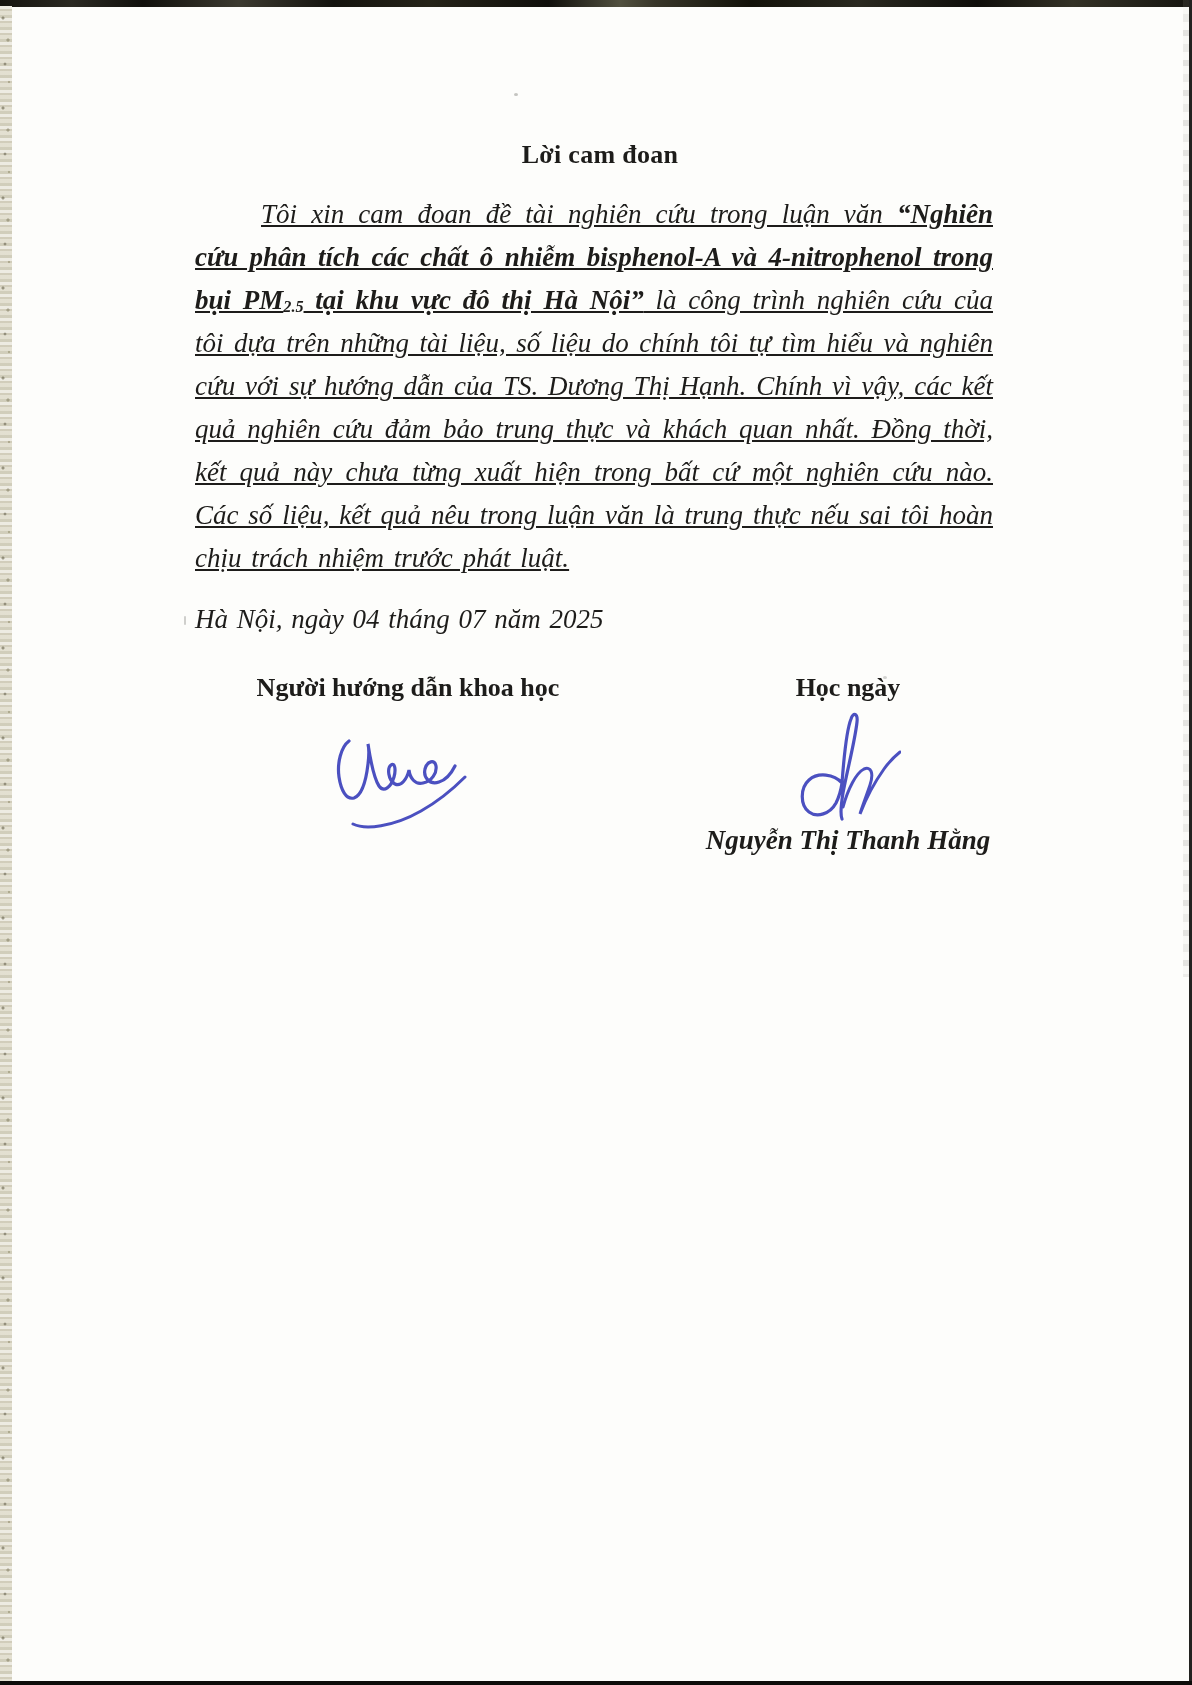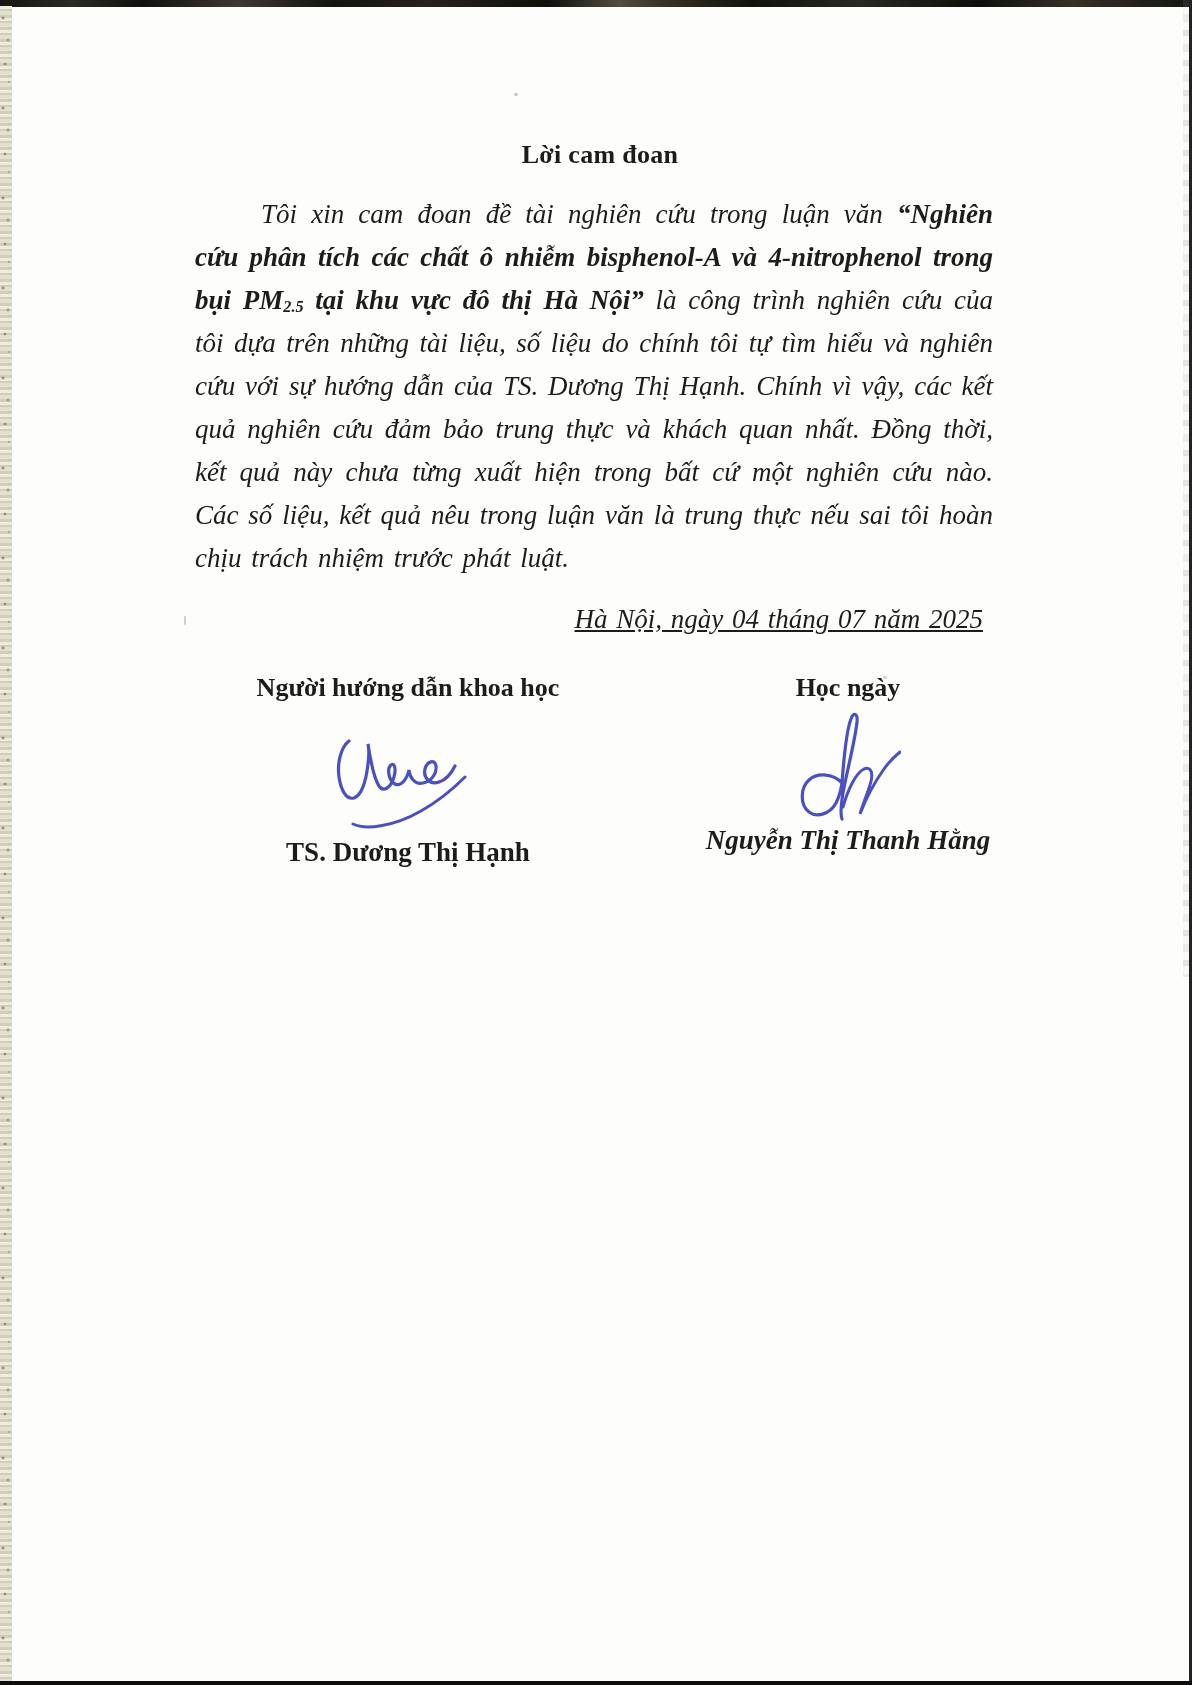--- a/index.html
+++ b/index.html
@@ -68,37 +68,37 @@
     letter-spacing: .3px;
   }
   .declaration {
     margin: 23px 12px 0 0;
     font-size: 27px;
     font-style: italic;
     line-height: 43px;
     text-align: justify;
     text-indent: 66px;
     word-spacing: 3px;
+    text-decoration: underline;
   }
   .declaration .bold { font-weight: 700; }
   .declaration sub {
     font-size: 0.6em;
     line-height: 0;
     position: relative;
     top: 0.18em;
     vertical-align: baseline;
   }
   .dateline {
     margin-top: 24px;
     padding-right: 22px;
     font-size: 27px;
     font-style: italic;
-    text-align: right;
+    text-align: left;
     word-spacing: 2px;
-    text-decoration: underline;
   }
 
   .sig-block { position: relative; margin-top: 22px; height: 260px; }
   .sig-col { position: absolute; top: 16px; text-align: center; }
   .sig-col.left  { left: 0;     width: 426px; }
   .sig-col.right { left: 440px; width: 426px; }
   .sig-role { font-size: 26px; font-weight: 700; }
   .sig-scribble { display: block; margin: 0 auto; }
   .sig-col.left  .sig-scribble { margin-top: 34px; }
   .sig-col.right .sig-scribble { margin-top: 4px; }
@@ -129,21 +129,20 @@
     <div class="dateline">Hà Nội, ngày 04 tháng 07 năm 2025</div>
 
     <div class="sig-block">
 
       <div class="sig-col left">
         <div class="sig-role">Người hướng dẫn khoa học</div>
         <svg class="sig-scribble" width="150" height="92" viewBox="0 0 150 92" fill="none">
           <path d="M16,4 C8,10 4,26 6,40 C8,53 13,63 21,61 C29,58 33,44 35,27 C36,19 36,11 35,7 C37,20 40,40 46,49 C51,56 58,50 61,40 C63,33 62,25 58,28 C54,31 55,43 62,47 C68,50 74,42 76,33 C77,41 82,48 90,46 C99,44 104,36 103,29 C102,22 94,24 92,32 C90,41 97,48 106,45 C113,43 119,35 122,29" stroke-width="3.2" stroke-linecap="round" fill="none" stroke="#4b50c0"></path>
           <path d="M20,87 C32,93 60,90 88,74 C104,65 120,52 132,40" stroke-width="3" stroke-linecap="round" fill="none" stroke="#4b50c0"></path>
         </svg>
-        <div class="sig-name">TS. Dương Thị Hạnh</div>
       </div>
 
       <div class="sig-col right">
         <svg class="sig-scribble" width="105" height="112" viewBox="0 0 105 112" fill="none" style="margin-top: 38px;">
           <path d="M46,72 C48,45 51,18 55,8 C57,1 62,2 61,11 C59,30 51,60 47,82 C45,94 44,103 46,108 M46,72 C38,63 22,61 13,69 C4,77 4,94 13,101 C21,107 34,103 40,92 C43,86 45,79 46,72" stroke-width="3.2" stroke-linecap="round" fill="none" stroke="#4b50c0"></path>
           <path d="M47,96 C52,78 60,62 68,58 C75,55 78,62 74,74 C70,86 66,96 64,103 C69,90 78,72 88,58 C93,51 99,45 104,41" stroke-width="3" stroke-linecap="round" fill="none" stroke="#4b50c0"></path>
         </svg>
         <div class="sig-role" style="position:absolute; top:0; left:0; width:100%;">Học ngày</div>
         <div class="sig-name">Nguyễn Thị Thanh Hằng</div>
       </div>

